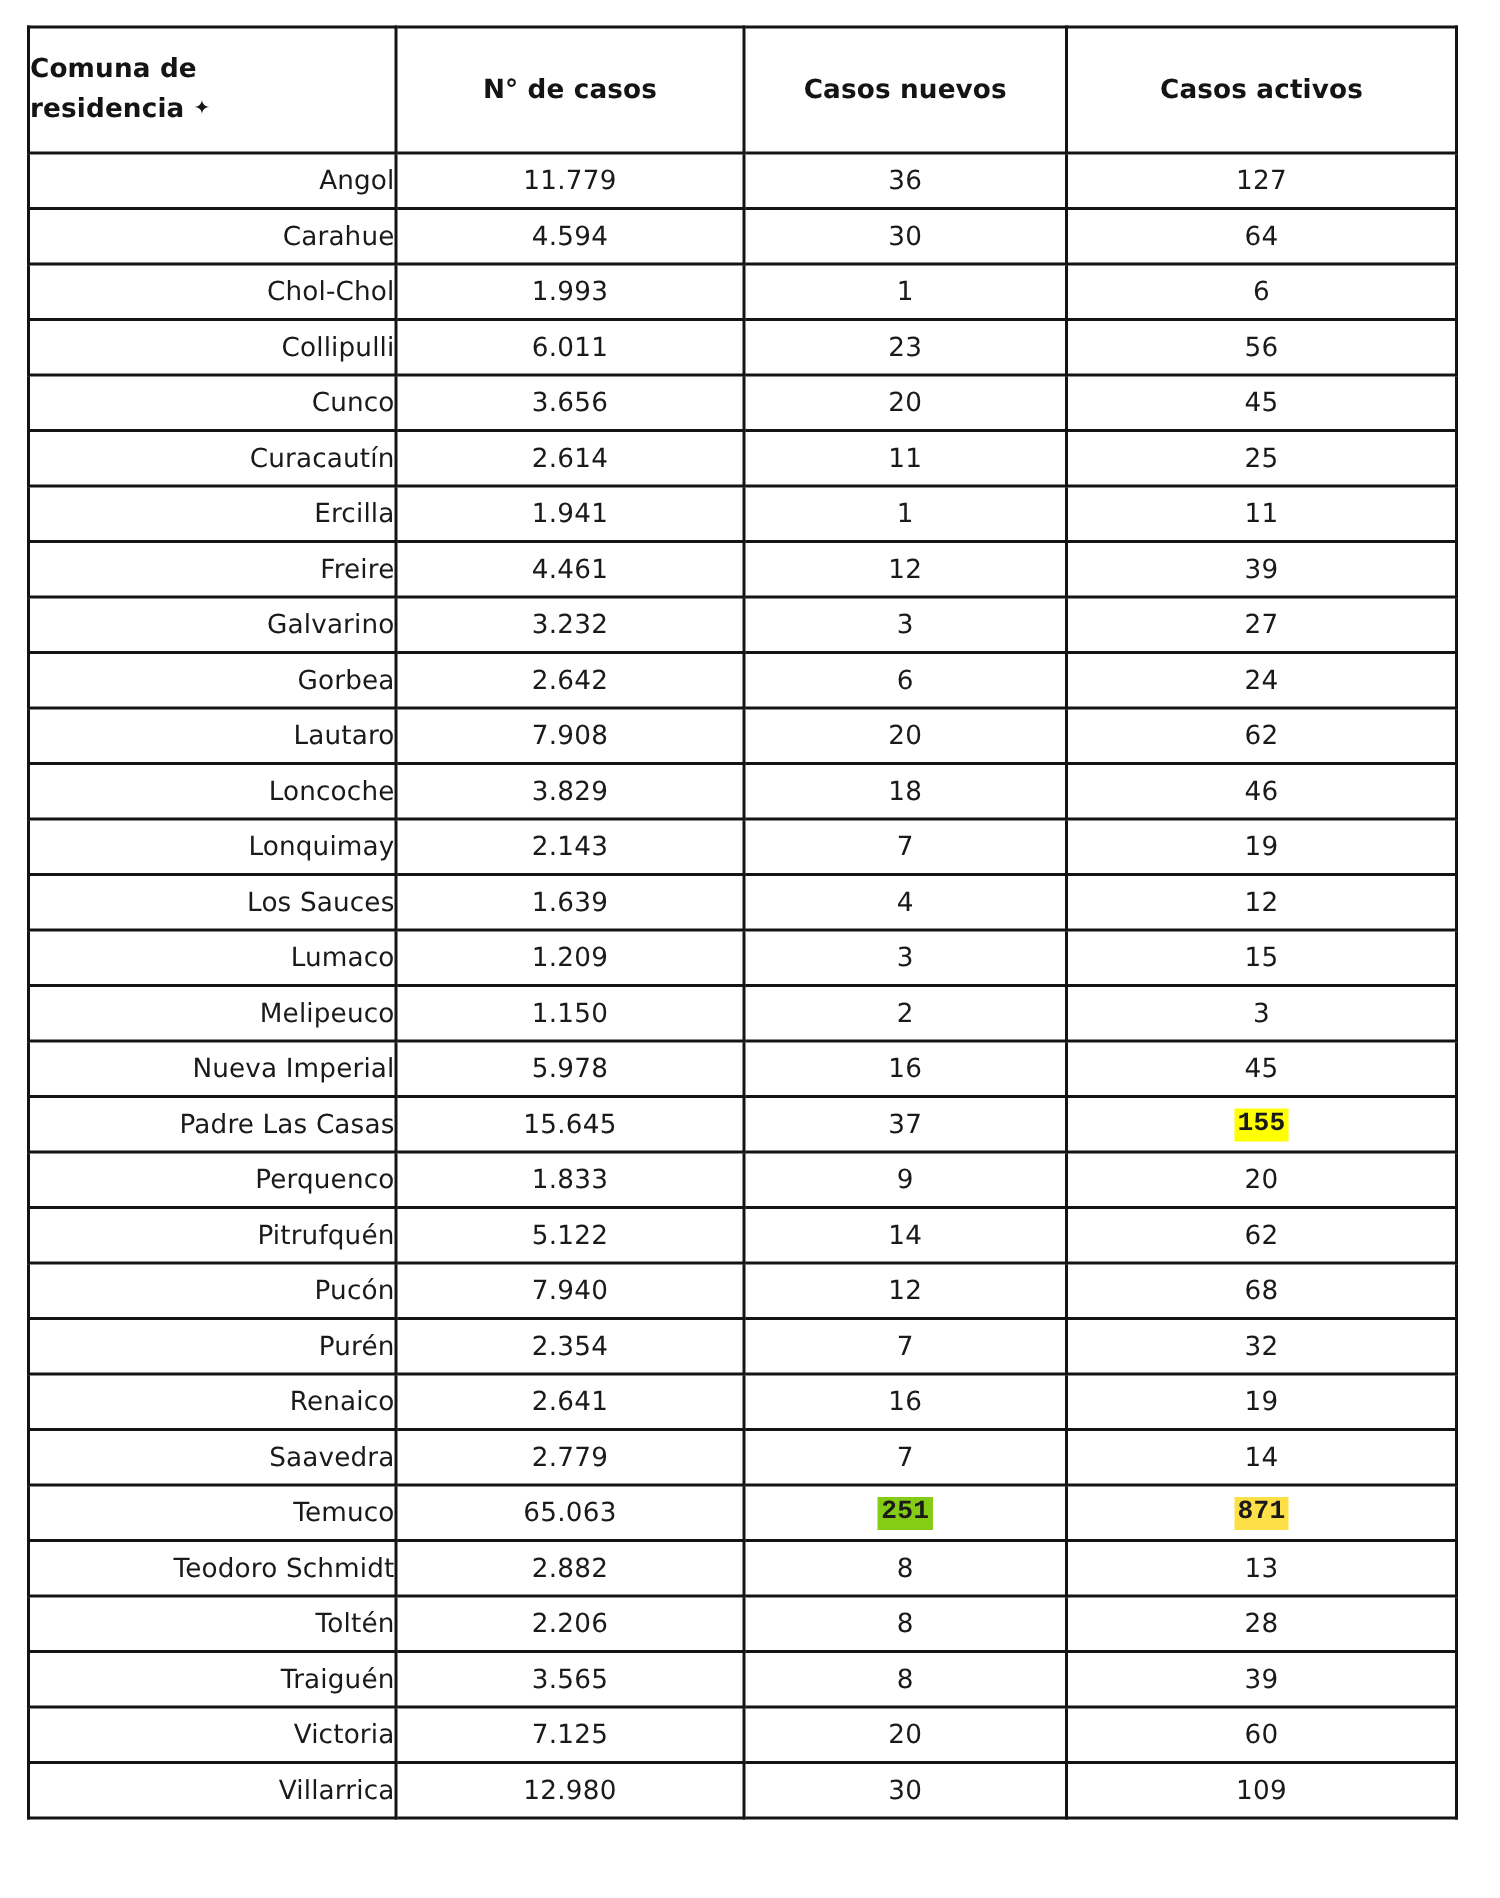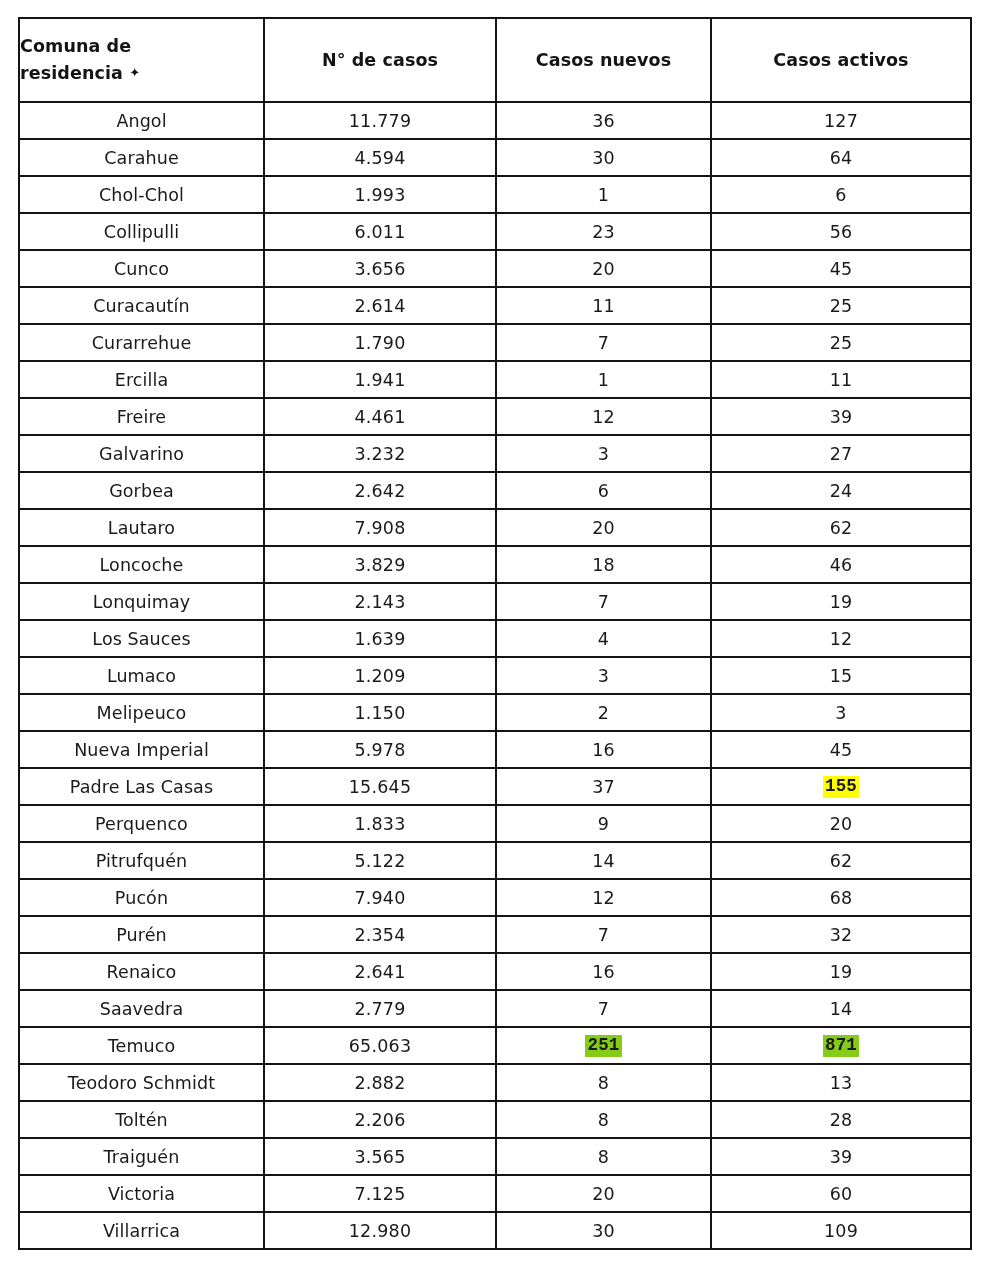--- a/index.html
+++ b/index.html
@@ -64,21 +64,21 @@
   }
 
   
   tbody tr td {
     height: 35px;
     font-size: 17.5px;
     color: #1a1a1a;
     vertical-align: middle;
   }
   td.cell-name {
-    text-align: center;
+    text-align: right;
     padding-left: 9px;
     letter-spacing: 0.1px;
   }
   td.cell-num {
     text-align: center;
     letter-spacing: 0.2px;
   }
   
   .hl {
     background: #FFFF00;
@@ -152,26 +152,20 @@
           <td class="cell-num"><span class="val">20</span></td>
           <td class="cell-num"><span class="val">45</span></td>
         </tr>
         <tr>
           <td class="cell-name"><span>Curacautín</span></td>
           <td class="cell-num"><span class="val">2.614</span></td>
           <td class="cell-num"><span class="val">11</span></td>
           <td class="cell-num"><span class="val">25</span></td>
         </tr>
         <tr>
-          <td class="cell-name"><span>Curarrehue</span></td>
-          <td class="cell-num"><span class="val">1.790</span></td>
-          <td class="cell-num"><span class="val">7</span></td>
-          <td class="cell-num"><span class="val">25</span></td>
-        </tr>
-        <tr>
           <td class="cell-name"><span>Ercilla</span></td>
           <td class="cell-num"><span class="val">1.941</span></td>
           <td class="cell-num"><span class="val">1</span></td>
           <td class="cell-num"><span class="val">11</span></td>
         </tr>
         <tr>
           <td class="cell-name"><span>Freire</span></td>
           <td class="cell-num"><span class="val">4.461</span></td>
           <td class="cell-num"><span class="val">12</span></td>
           <td class="cell-num"><span class="val">39</span></td>
@@ -269,21 +263,21 @@
         <tr>
           <td class="cell-name"><span>Saavedra</span></td>
           <td class="cell-num"><span class="val">2.779</span></td>
           <td class="cell-num"><span class="val">7</span></td>
           <td class="cell-num"><span class="val">14</span></td>
         </tr>
         <tr>
           <td class="cell-name"><span>Temuco</span></td>
           <td class="cell-num"><span class="val">65.063</span></td>
           <td class="cell-num has-hl"><span class="hl" style="background: #84cc16;">251</span></td>
-          <td class="cell-num has-hl"><span class="hl" style="background: #84cc16;">871</span></td>
+          <td class="cell-num has-hl"><span class="hl" style="background: #fde047;">871</span></td>
         </tr>
         <tr>
           <td class="cell-name"><span>Teodoro Schmidt</span></td>
           <td class="cell-num"><span class="val">2.882</span></td>
           <td class="cell-num"><span class="val">8</span></td>
           <td class="cell-num"><span class="val">13</span></td>
         </tr>
         <tr>
           <td class="cell-name"><span>Toltén</span></td>
           <td class="cell-num"><span class="val">2.206</span></td>

